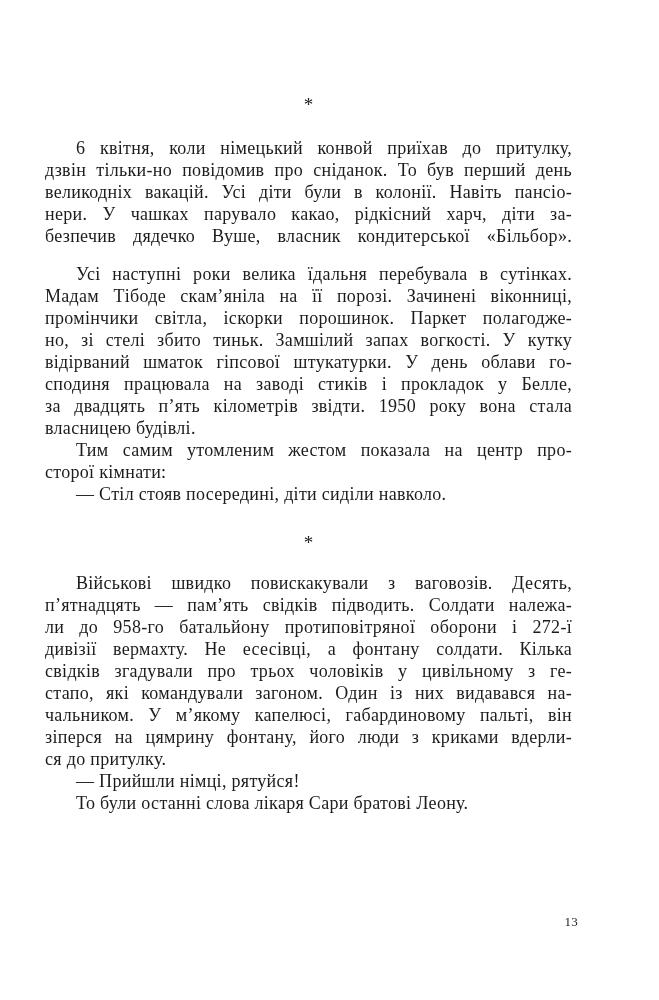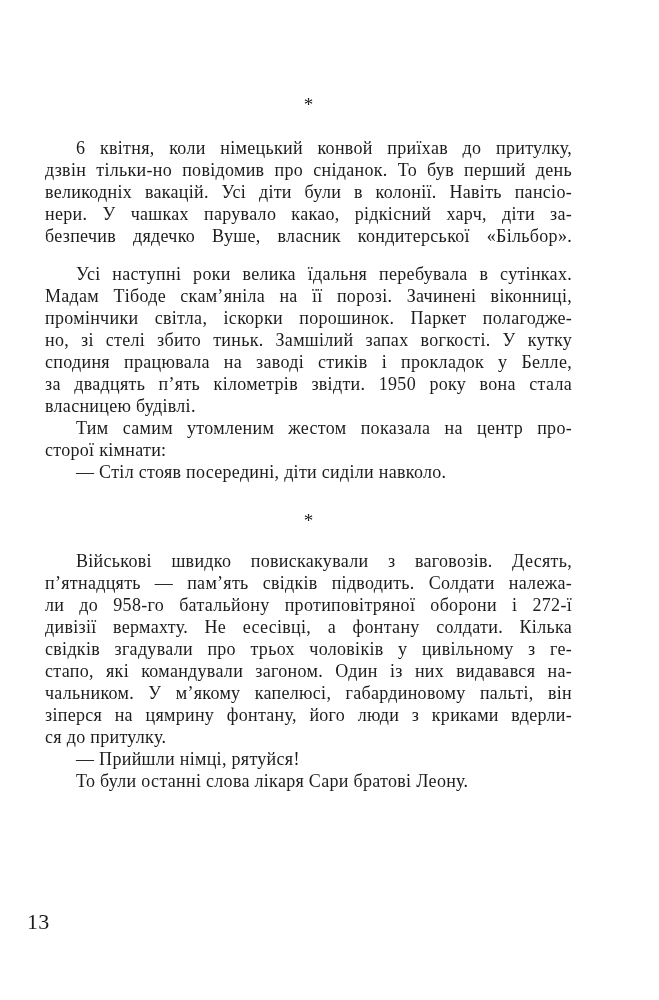--- a/index.html
+++ b/index.html
@@ -53,25 +53,25 @@
   }
   .star-mid {
     margin-top: 27px;
     margin-bottom: 18px;
   }
   .break {
     height: 16px;
   }
   .page-number {
     position: absolute;
-    left: 27px;
+    left: 51px;
     top: 912px;
     width: 527px;
-    text-align: left;
-    font-size: 22px;
+    text-align: right;
+    font-size: 13px;
     line-height: 20px;
     letter-spacing: 0.3px;
   }
 </style>
 </head>
 <body>
 
 <div class="page">
   <div class="text-column">
       <div class="star star-top">*</div>
@@ -81,20 +81,21 @@
         <div class="tline">великодніх вакацій. Усі діти були в колонії. Навіть пансіо-</div>
         <div class="tline">нери. У чашках парувало какао, рідкісний харч, діти за-</div>
         <div class="tline">безпечив дядечко Вуше, власник кондитерської «Більбор».</div>
       </div>
       <div class="break"></div>
       <div class="para">
         <div class="tline ind">Усі наступні роки велика їдальня перебувала в сутінках.</div>
         <div class="tline">Мадам Тібоде скам’яніла на її порозі. Зачинені віконниці,</div>
         <div class="tline">промінчики світла, іскорки порошинок. Паркет полагодже-</div>
         <div class="tline">но, зі стелі збито тиньк. Замшілий запах вогкості. У кутку</div>
+        <div class="tline">відірваний шматок гіпсової штукатурки. У день облави го-</div>
         <div class="tline">сподиня працювала на заводі стиків і прокладок у Белле,</div>
         <div class="tline">за двадцять п’ять кілометрів звідти. 1950 року вона стала</div>
         <div class="tline end">власницею будівлі.</div>
       </div>
       <div class="para">
         <div class="tline ind">Тим самим утомленим жестом показала на центр про-</div>
         <div class="tline end">сторої кімнати:</div>
       </div>
       <div class="para">
         <div class="tline ind end">— Стіл стояв посередині, діти сиділи навколо.</div>

